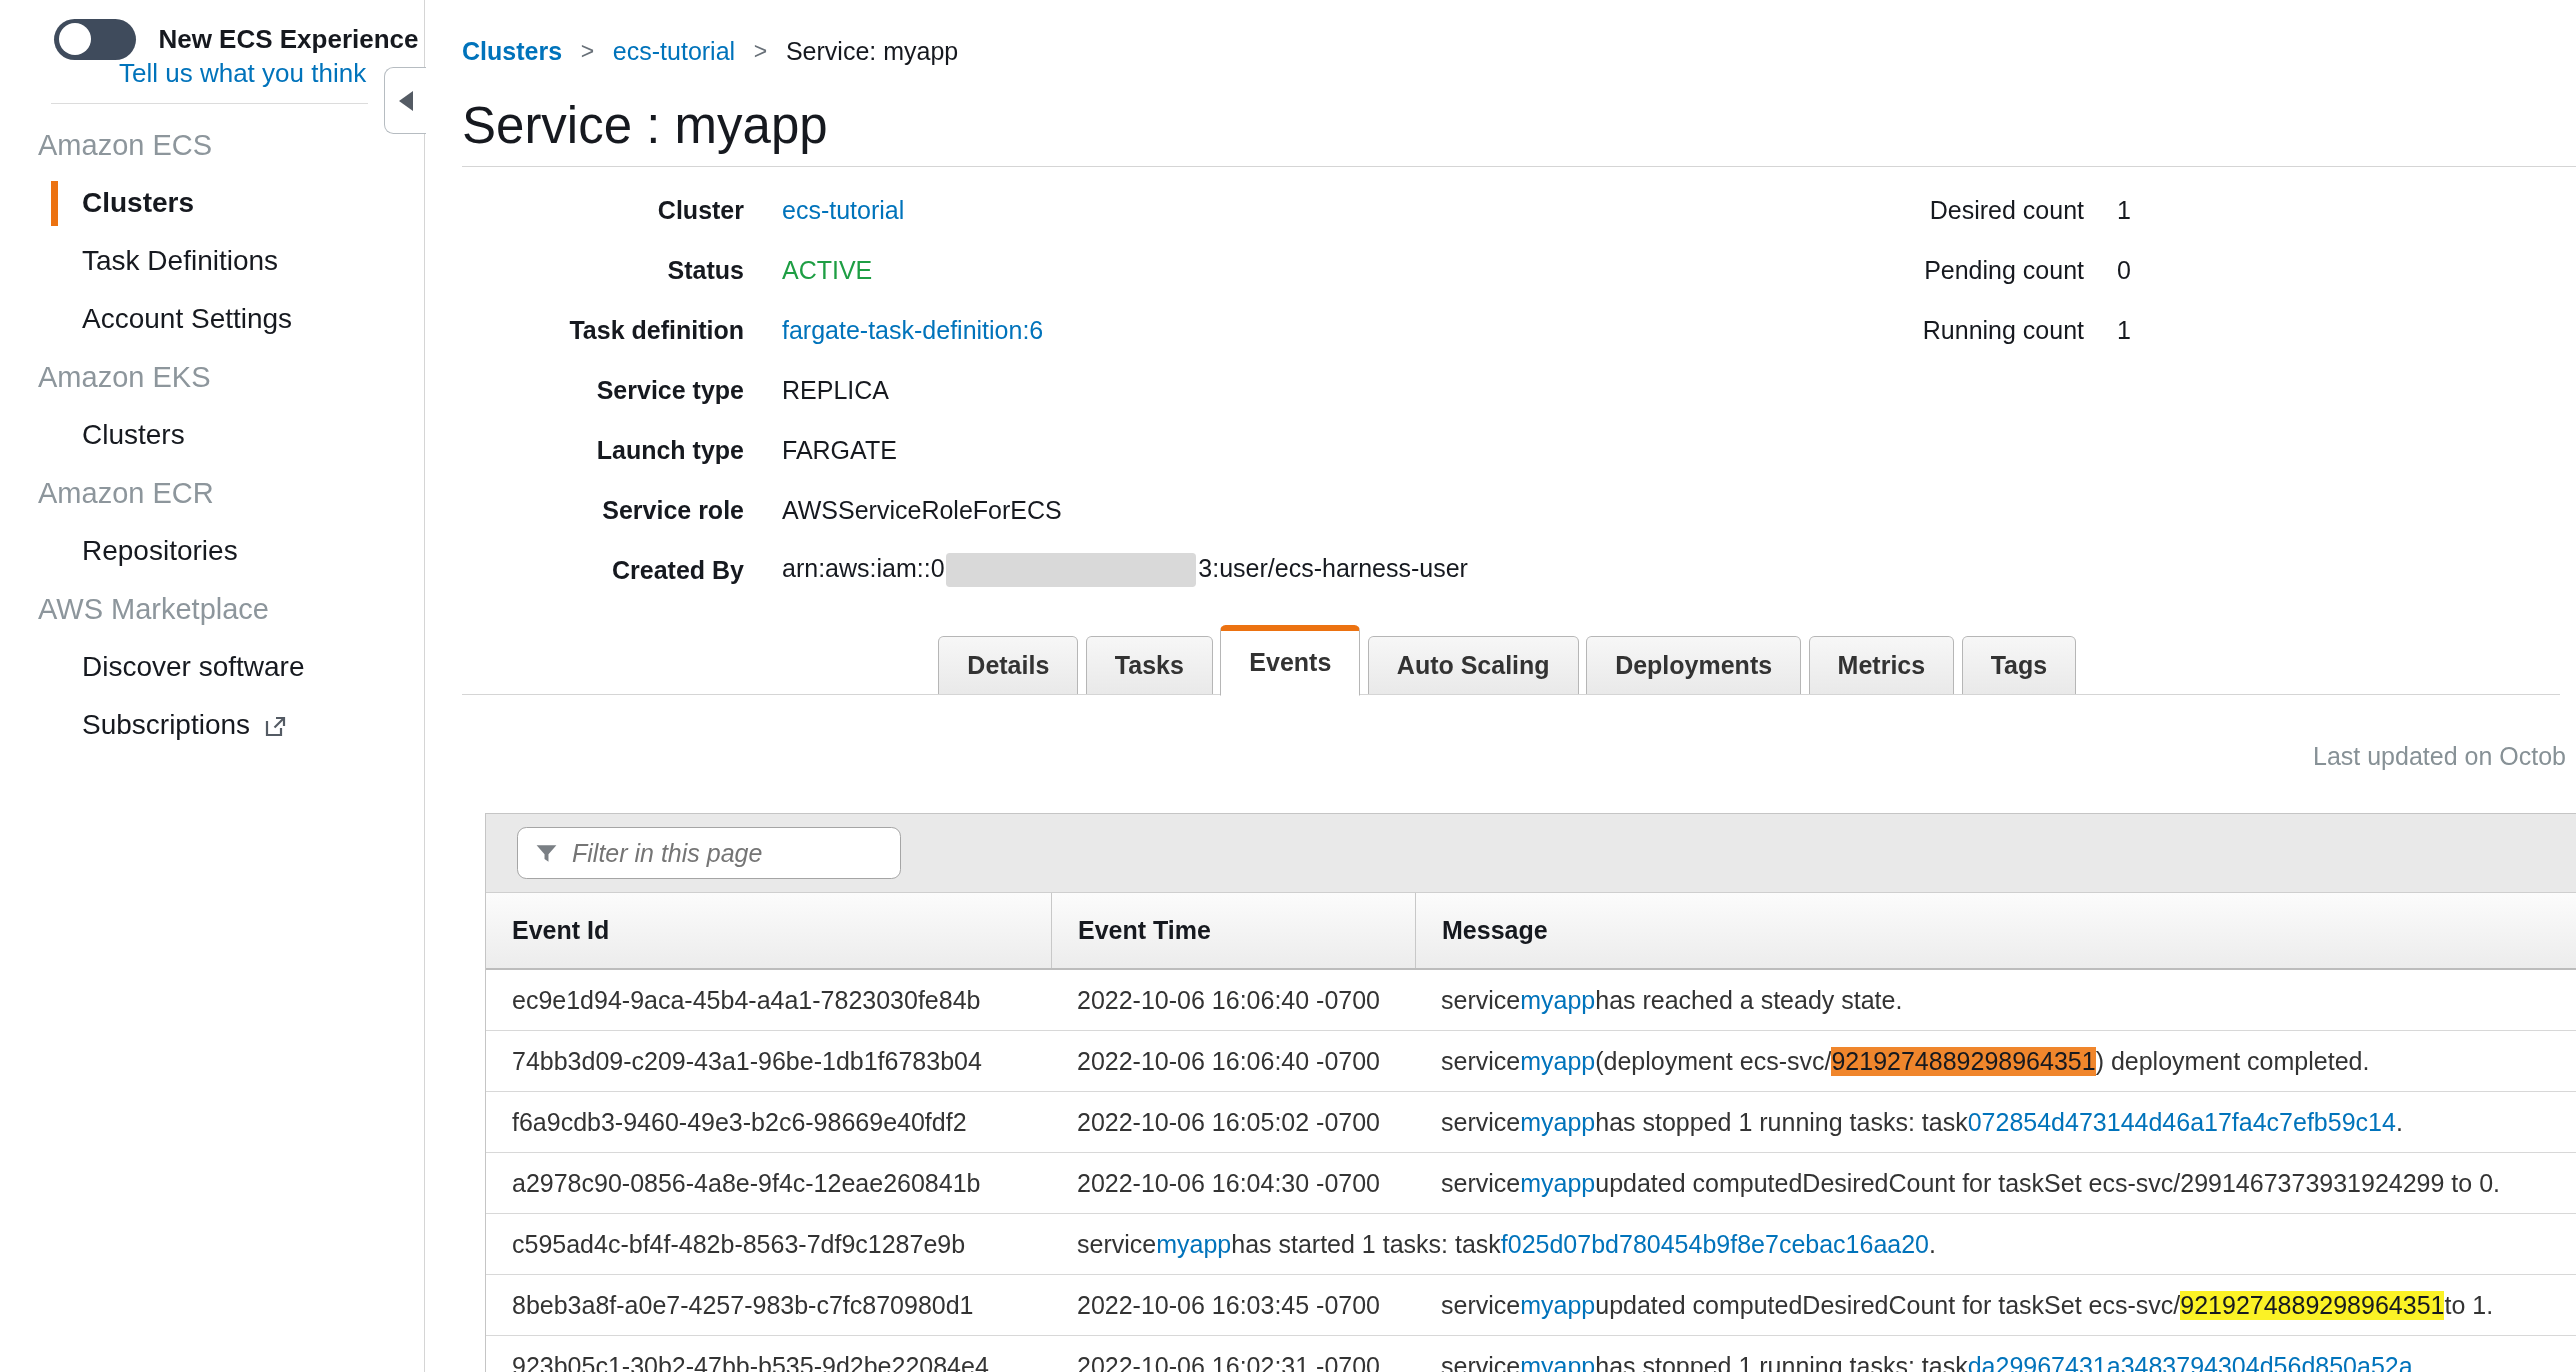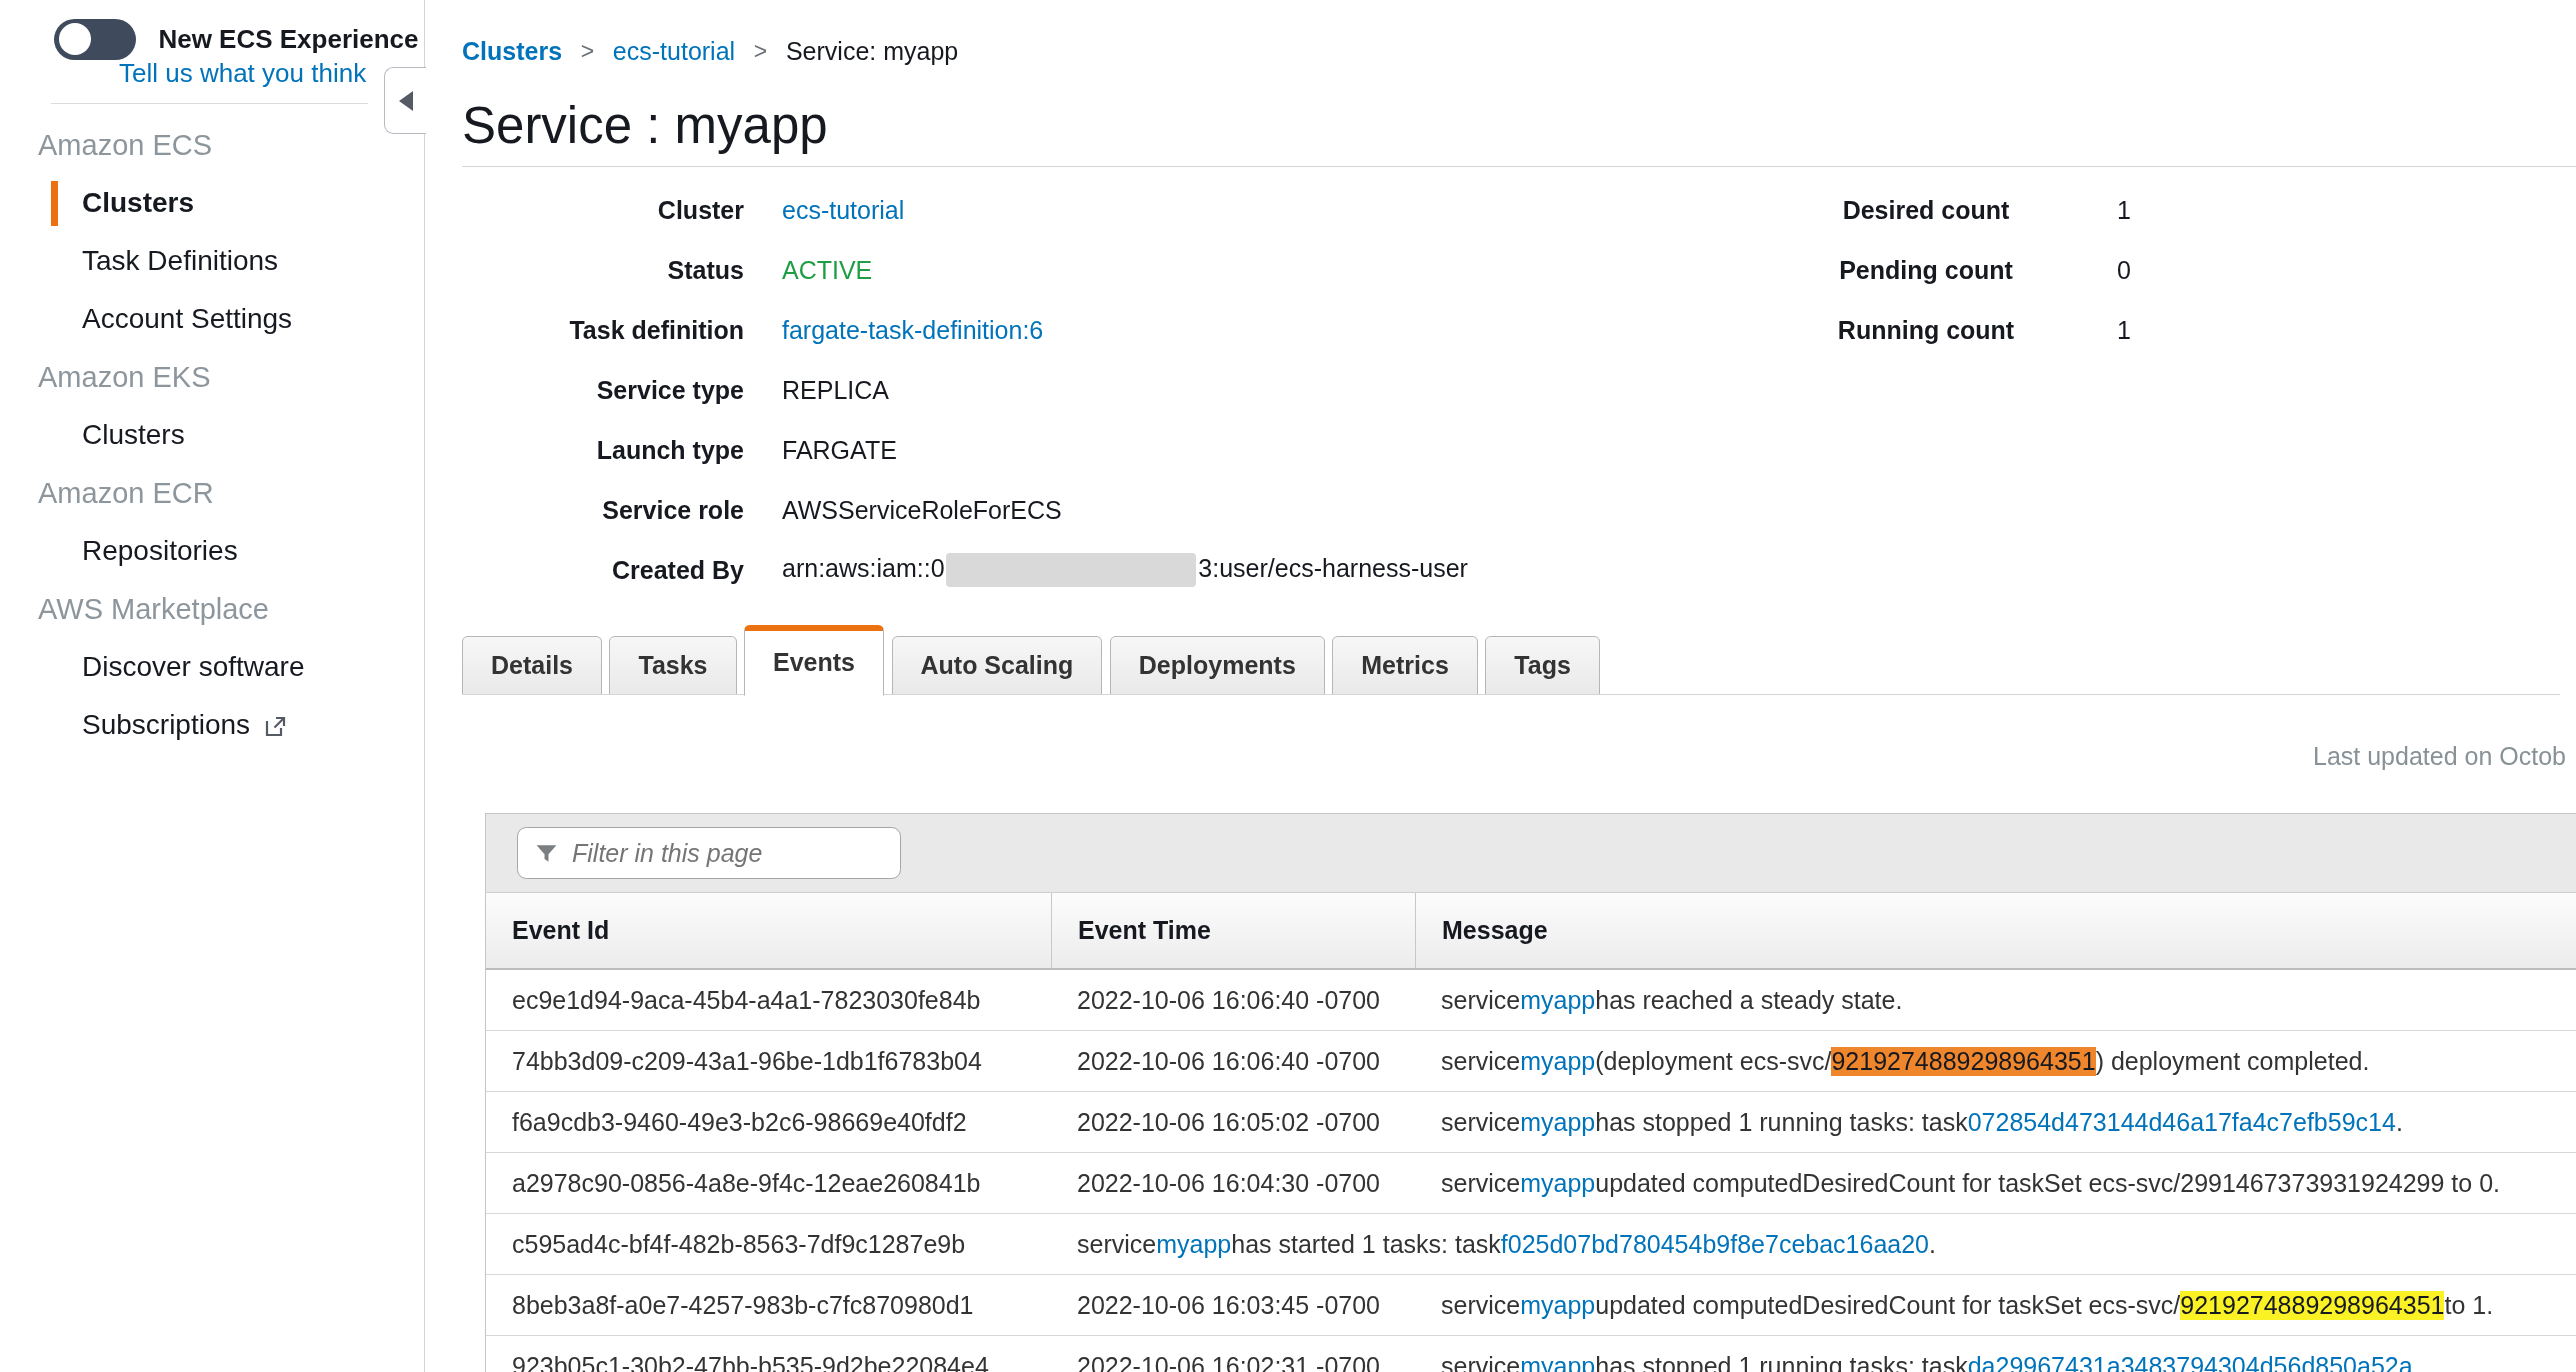--- a/index.html
+++ b/index.html
@@ -41,25 +41,25 @@
   .details{position:absolute;left:0;top:180px;}
   .detail-row{display:flex;height:60px;align-items:center;font-size:25px;}
   .detail-label{width:319px;text-align:right;font-weight:700;flex:0 0 auto;}
   .detail-value{margin-left:38px;white-space:nowrap;}
   .link{color:#0073bb;cursor:pointer;}
   .status-active{color:#1e9e44;}
   .redact-box{display:inline-block;width:250px;height:34px;background:#d9d9d9;border-radius:3.7px;vertical-align:middle;margin:0 1.9px;}
 
   .counts{position:absolute;left:1343px;top:180px;}
   .count-row{display:flex;height:60px;align-items:center;font-size:25px;}
-  .count-label{width:316px;text-align:center;font-weight:700;flex:0 0 auto;}
+  .count-label{width:316px;text-align:right;font-weight:400;flex:0 0 auto;}
   .count-value{margin-left:33px;}
 
   
-  .tabs{position:absolute;left:37px;right:16px;top:621px;height:73px;display:flex;align-items:flex-end;border-bottom:1.9px solid #d5d5d5;}
+  .tabs{position:absolute;left:37px;right:16px;top:621px;height:73px;display:flex;align-items:flex-end;border-bottom:1.9px solid #d5d5d5;justify-content:center;}
   .tab{height:58px;display:flex;align-items:center;padding:0 28px;background:linear-gradient(#f7f7f7,#e9e9e9);
        border:0.9px solid #b6b6b6;border-bottom:none;border-radius:5.6px 5.6px 0 0;margin-right:7.5px;
        font-size:25px;font-weight:700;color:#333;cursor:pointer;box-sizing:border-box;}
   .tab.active{height:71px;background:#fff;border-top:6.5px solid #ec7211;margin-bottom:-1.9px;border-bottom:1.9px solid #fff;z-index:2;}
 
   .last-updated{position:absolute;left:1888px;top:742px;font-size:25px;color:#879196;white-space:nowrap;}
 
   
   .events-table{position:absolute;left:60px;top:813px;width:2108px;border:0.9px solid #c5c5c5;background:#fff;}
   .filter-strip{height:78px;background:#e9e9e9;display:flex;align-items:center;padding-left:31px;border-bottom:0.9px solid #cfcfcf;}

